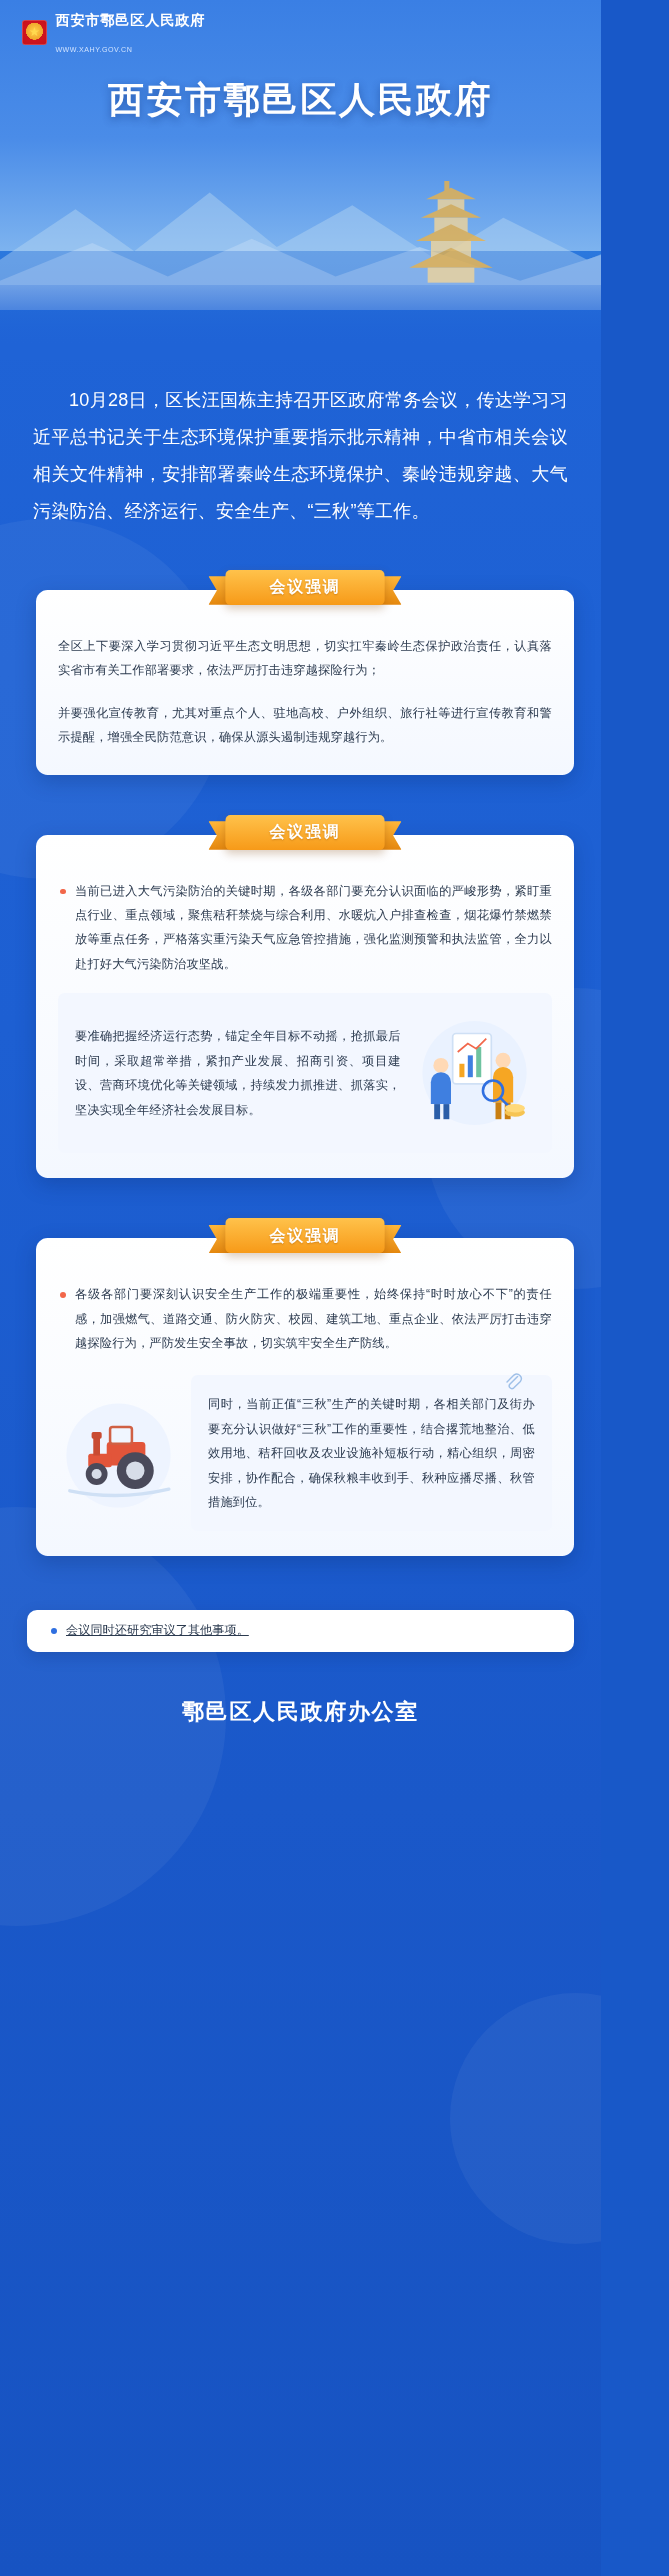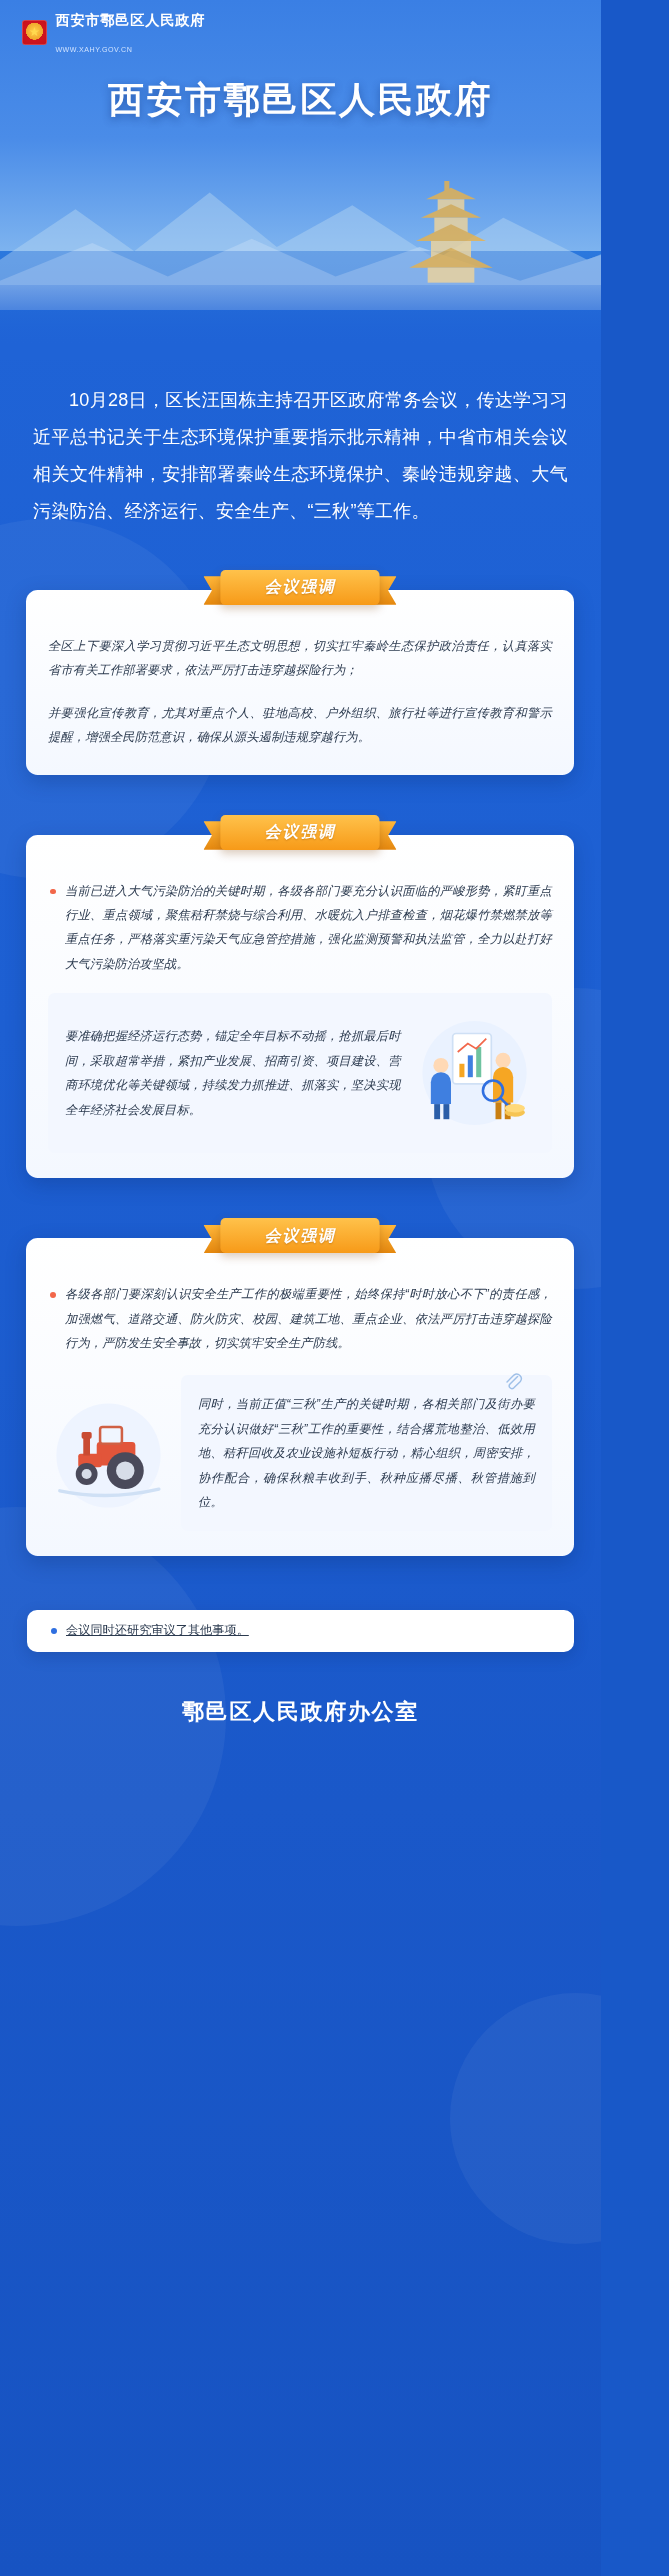--- a/index.html
+++ b/index.html
@@ -101,22 +101,21 @@
     line-height: 2.05;
     text-align: justify;
     text-indent: 2em;
     letter-spacing: 0.3px;
   }
 
   
   .section {
     position: relative;
     z-index: 5;
-    margin: 60px 27px 0 26px;
-    font-style: italic;
+    margin: 60px 27px 0 36px;
   }
   .card {
     position: relative;
     background: linear-gradient(180deg, #ffffff 0%, #f4f8ff 100%);
     border-radius: 11.7px;
     padding: 44px 22px 25px 22px;
     box-shadow: 0 6.7px 20px rgba(8,35,95,0.25);
   }
   .ribbon {
     position: absolute;

